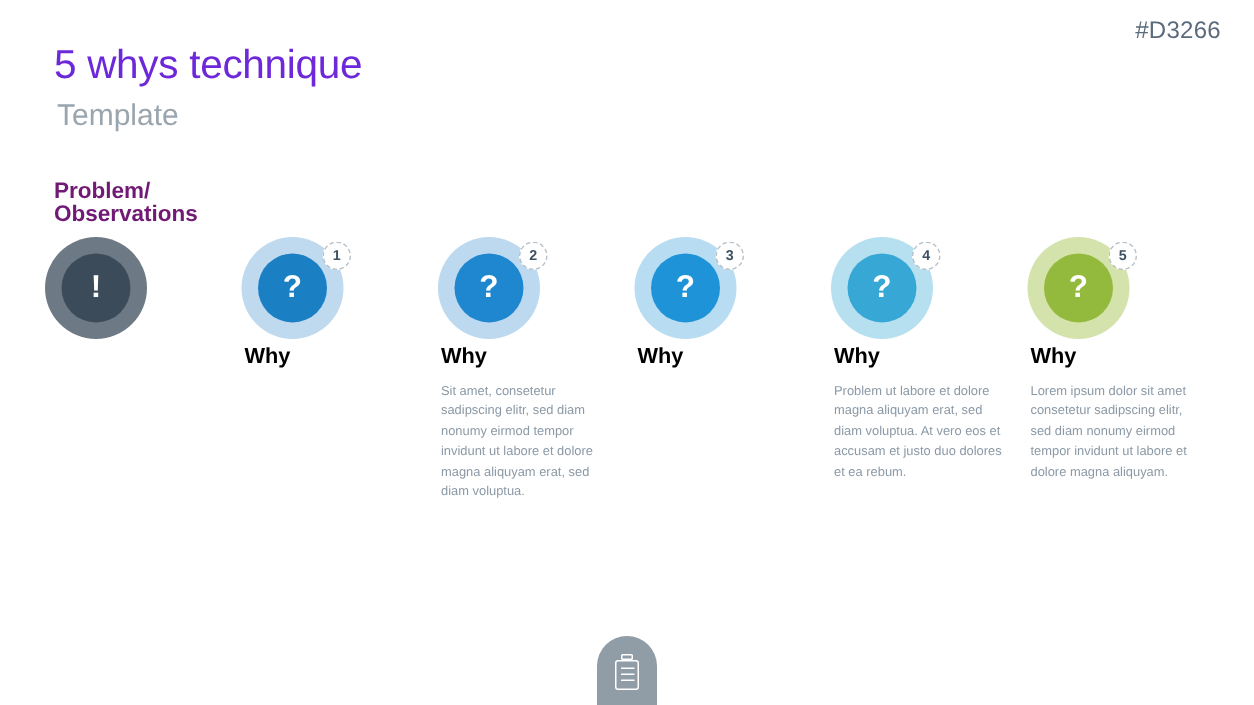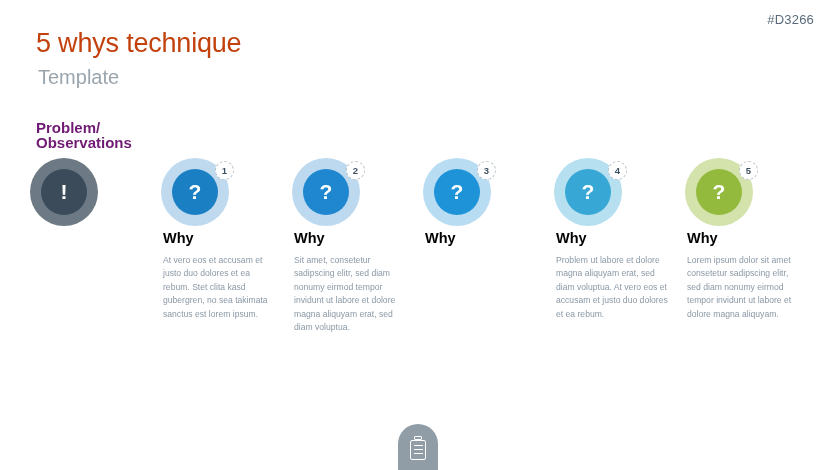--- a/index.html
+++ b/index.html
@@ -8,30 +8,30 @@
     height: 470px;
     background: #ffffff;
     font-family: "Liberation Sans", sans-serif;
     overflow: hidden;
     position: relative;
   }
   .slide-code {
     position: absolute;
     top: 12px;
     right: 22px;
-    font-size: 13px;
+    font-size: 16px;
     color: #5b6b7c;
     letter-spacing: 0.2px;
   }
   .title {
     position: absolute;
     left: 36px;
     top: 28px;
     font-size: 27px;
-    color: #c2410c;
+    color: #6d28d9;
     font-weight: normal;
     letter-spacing: -0.2px;
   }
   .subtitle {
     position: absolute;
     left: 38px;
     top: 66px;
     font-size: 20px;
     color: #9aa5ae;
   }
@@ -179,21 +179,20 @@
 
   <div class="col">
     <div class="icon-wrap">
       <div class="ring">
         <div class="outer" style="background:#bfd9ee"></div>
         <div class="inner" style="background:#1b7fc4">?</div>
       </div>
       <div class="badge">1</div>
     </div>
     <div class="why-label">Why</div>
-    <div class="body-text">At vero eos et accusam et justo duo dolores et ea rebum. Stet clita kasd gubergren, no sea takimata sanctus est lorem ipsum.</div>
   </div>
 
   <div class="col">
     <div class="icon-wrap">
       <div class="ring">
         <div class="outer" style="background:#bcd9f0"></div>
         <div class="inner" style="background:#1e87cf">?</div>
       </div>
       <div class="badge">2</div>
     </div>

